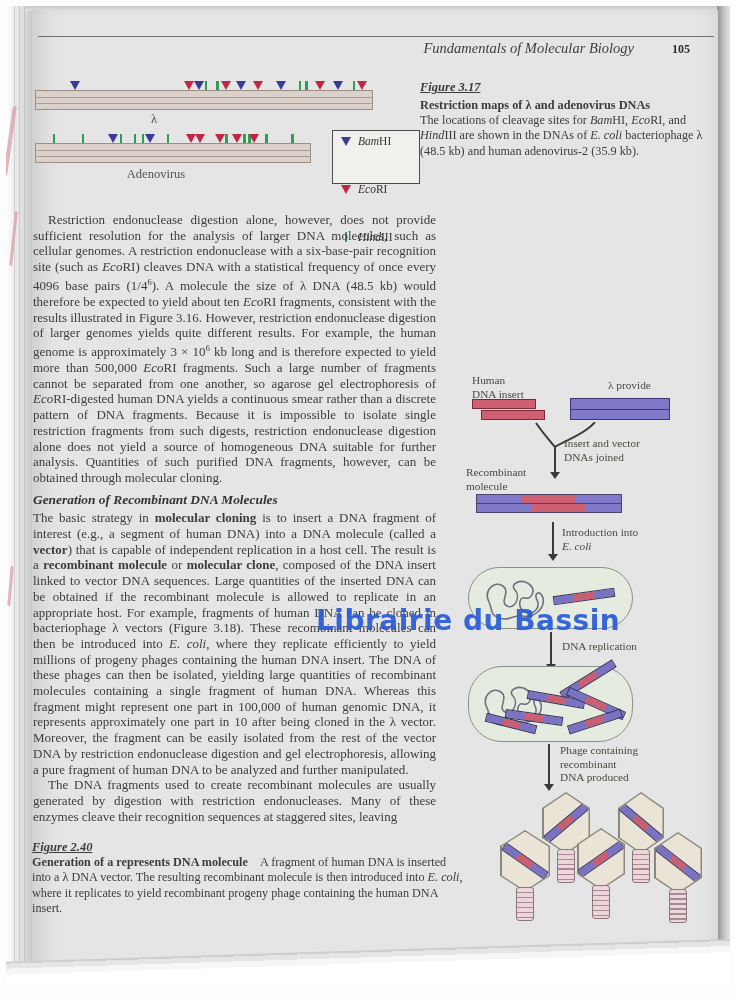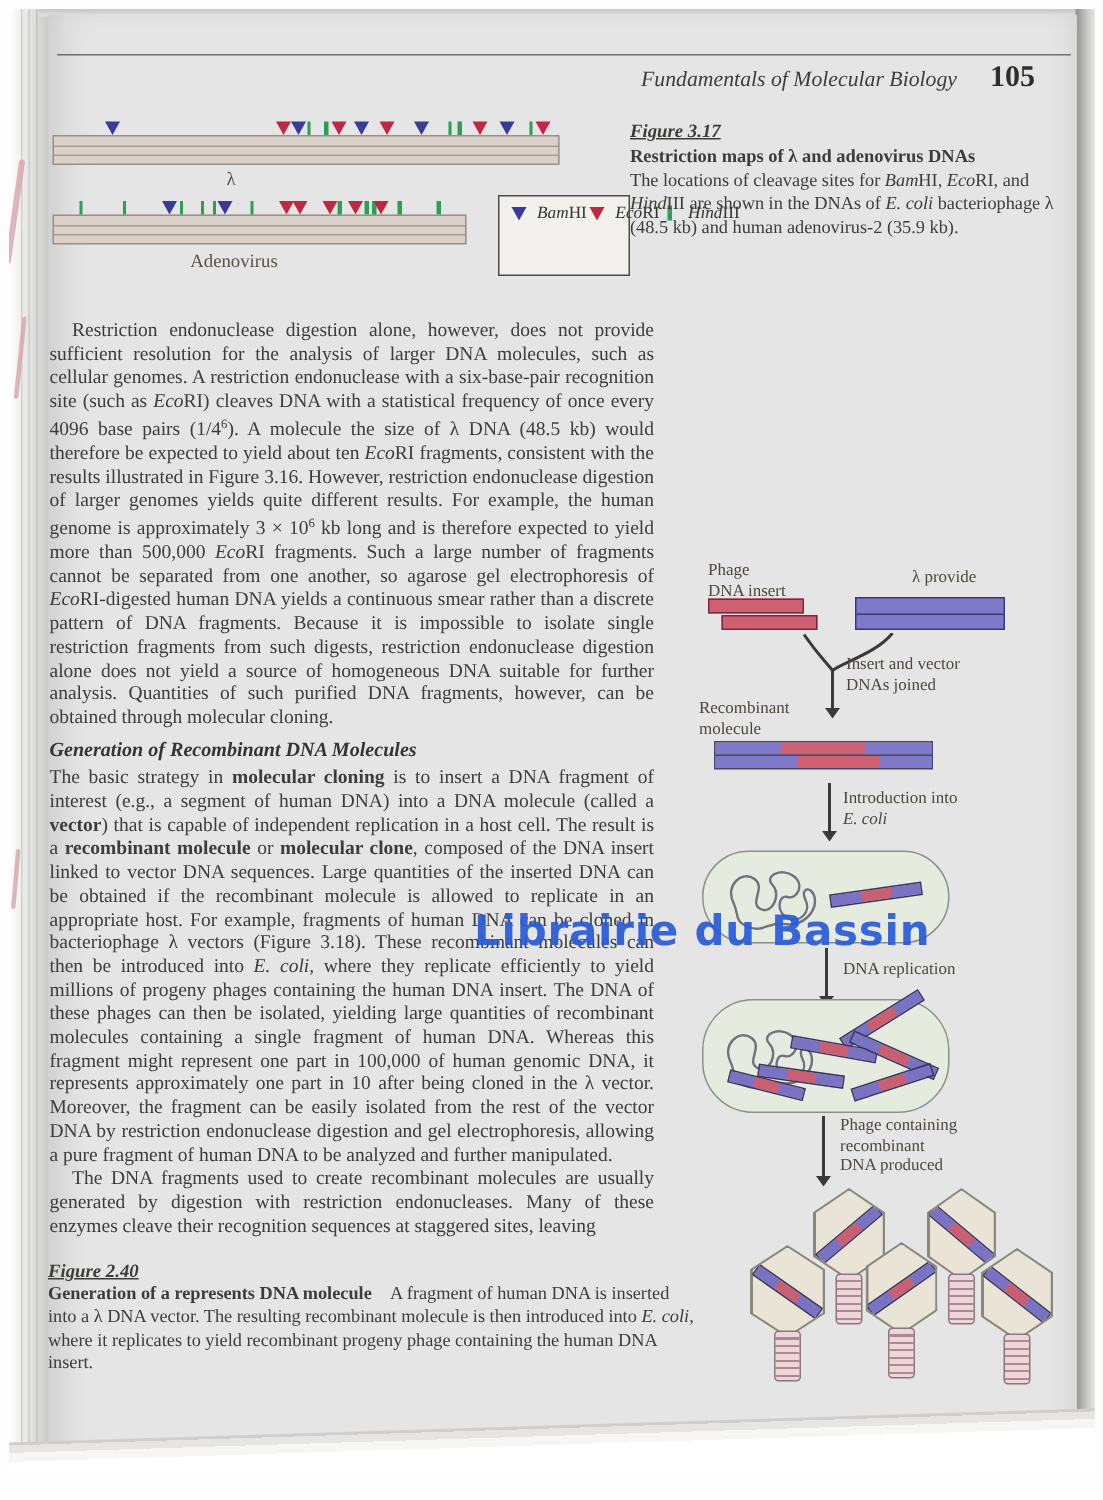--- a/index.html
+++ b/index.html
@@ -19,34 +19,34 @@
   .page-main { position:absolute; left:26px; top:4px; width:686px; height:966px; background:#e5e5e5;
     box-shadow:inset 20px 0 26px -16px rgba(0,0,0,.14), inset -12px 0 20px -12px rgba(0,0,0,.10); }
   .bottom-cut { position:absolute; left:-24px; width:790px; bottom:-52px; height:84px;
     background:linear-gradient(to bottom,#cfcecc 0 2px,#e6e5e3 2px 7px,#f6f6f4 7px 13px,#ffffff 13px);
     transform:rotate(-1.8deg); }
 
   
   .runhead { position:absolute; left:6px; top:26px; width:676px; border-top:1px solid #6f6f6d; }
   .runhead-row { display:flex; justify-content:flex-end; align-items:baseline; padding-top:3px; padding-right:24px; }
   .runhead-title { font-style:italic; font-size:14.5px; color:#3d3d3b; }
-  .runhead-num { font-weight:bold; font-size:20px; color:#2e2e2c; margin-left:22px; }
+  .runhead-num { font-weight:bold; font-size:12px; color:#2e2e2c; margin-left:38px; }
 
   
   .fig317 { position:absolute; left:2px; top:60px; width:424px; height:132px; }
   .dnabar { position:absolute; height:20px; background:#dbd1cb; border:1px solid #9b8e85; }
   .dnabar .strand { position:absolute; left:0; right:0; height:1px; background:#a99b91; }
   .strand.s1 { top:32%; } .strand.s2 { top:66%; }
   .marker-tri { position:absolute; top:-10px; width:0; height:0;
     border-left:5px solid transparent; border-right:5px solid transparent; border-top:9px solid #000;
     margin-left:-5px; }
   .marker-tick { position:absolute; top:-10px; width:2.5px; height:9px; margin-left:-1px; }
   .map-label { position:absolute; font-size:12.5px; color:#56524a; text-align:center; }
   .legend { position:absolute; left:298px; top:60px; width:88px; height:54px; background:#f1f0ed;
-    border:1.2px solid #4c4c4a; padding:4px 6px; display:flex; flex-direction:row; justify-content:space-between; }
+    border:1.2px solid #4c4c4a; padding:4px 6px; display:flex; flex-direction:column; justify-content:space-between;gap:36px; }
   .legend-row { display:flex; align-items:center; height:14px; }
   .legend-sym { width:14px; display:flex; justify-content:center; align-items:center; }
   .legend-tri { width:0; height:0; border-left:5px solid transparent; border-right:5px solid transparent; border-top:9px solid #000; }
   .legend-tick { width:2.5px; height:10px; }
   .legend-txt { font-size:11.5px; color:#33332f; margin-left:5px; }
   .legend-txt .it { font-style:italic; }
 
   
   .figcap { position:absolute; color:#3c3c3a; }
   .figcap .figlabel { font-style:italic; font-weight:bold; font-size:12.5px; display:block;text-decoration:underline; }
@@ -189,21 +189,21 @@
       </div>
 
       <div class="bodycol">
         <p class="indent"><span>Restriction endonuclease digestion alone, however, does not provide sufficient resolution for the analysis of larger DNA molecules, such as cellular genomes. A restriction endonuclease with a six-base-pair recognition site (such as </span><span style="font-style: italic;">Eco</span><span>RI) cleaves DNA with a statistical frequency of once every 4096 base pairs (1/4</span><span style="font-size: 0.65em; vertical-align: super;">6</span><span>). A molecule the size of λ DNA (48.5 kb) would therefore be expected to yield about ten </span><span style="font-style: italic;">Eco</span><span>RI fragments, consistent with the results illustrated in Figure 3.16. However, restriction endonuclease digestion of larger genomes yields quite different results. For example, the human genome is approximately 3 × 10</span><span style="font-size: 0.65em; vertical-align: super;">6</span><span> kb long and is therefore expected to yield more than 500,000 </span><span style="font-style: italic;">Eco</span><span>RI fragments. Such a large number of fragments cannot be separated from one another, so agarose gel electrophoresis of </span><span style="font-style: italic;">Eco</span><span>RI-digested human DNA yields a continuous smear rather than a discrete pattern of DNA fragments. Because it is impossible to isolate single restriction fragments from such digests, restriction endonuclease digestion alone does not yield a source of homogeneous DNA suitable for further analysis. Quantities of such purified DNA fragments, however, can be obtained through molecular cloning.</span></p>
         <div class="subhead">Generation of Recombinant DNA Molecules</div>
         <p><span>The basic strategy in </span><span style="font-weight: bold;">molecular cloning</span><span> is to insert a DNA fragment of interest (e.g., a segment of human DNA) into a DNA molecule (called a </span><span style="font-weight: bold;">vector</span><span>) that is capable of independent replication in a host cell. The result is a </span><span style="font-weight: bold;">recombinant molecule</span><span> or </span><span style="font-weight: bold;">molecular clone</span><span>, composed of the DNA insert linked to vector DNA sequences. Large quantities of the inserted DNA can be obtained if the recombinant molecule is allowed to replicate in an appropriate host. For example, fragments of human DNA can be cloned in bacteriophage λ vectors (Figure 3.18). These recombinant molecules can then be introduced into </span><span style="font-style: italic;">E. coli</span><span>, where they replicate efficiently to yield millions of progeny phages containing the human DNA insert. The DNA of these phages can then be isolated, yielding large quantities of recombinant molecules containing a single fragment of human DNA. Whereas this fragment might represent one part in 100,000 of human genomic DNA, it represents approximately one part in 10 after being cloned in the λ vector. Moreover, the fragment can be easily isolated from the rest of the vector DNA by restriction endonuclease digestion and gel electrophoresis, allowing a pure fragment of human DNA to be analyzed and further manipulated.</span></p>
         <p class="indent"><span>The DNA fragments used to create recombinant molecules are usually generated by digestion with restriction endonucleases. Many of these enzymes cleave their recognition sequences at staggered sites, leaving</span></p>
       </div>
 
       <div class="diagram">
-        <div class="dlabel" style="left:14px; top:2px;"><span>Phage</span><br><span>DNA insert</span></div>
+        <div class="dlabel" style="left:14px; top:2px;"><span>Human</span><br><span>DNA insert</span></div>
         <div class="dlabel" style="left:150px; top:7px;"><span>λ provide</span></div>
 
         <div class="redbar" style="left:14px; top:27px; width:64px;"></div>
         <div class="redbar" style="left:23px; top:38px; width:64px;"></div>
 
         <div class="vectorbar" style="left:112px; top:26px;">
           <div class="mid"></div>
         </div>
 
         <svg width="120" height="26" style="position:absolute; left:37px; top:50px;">

